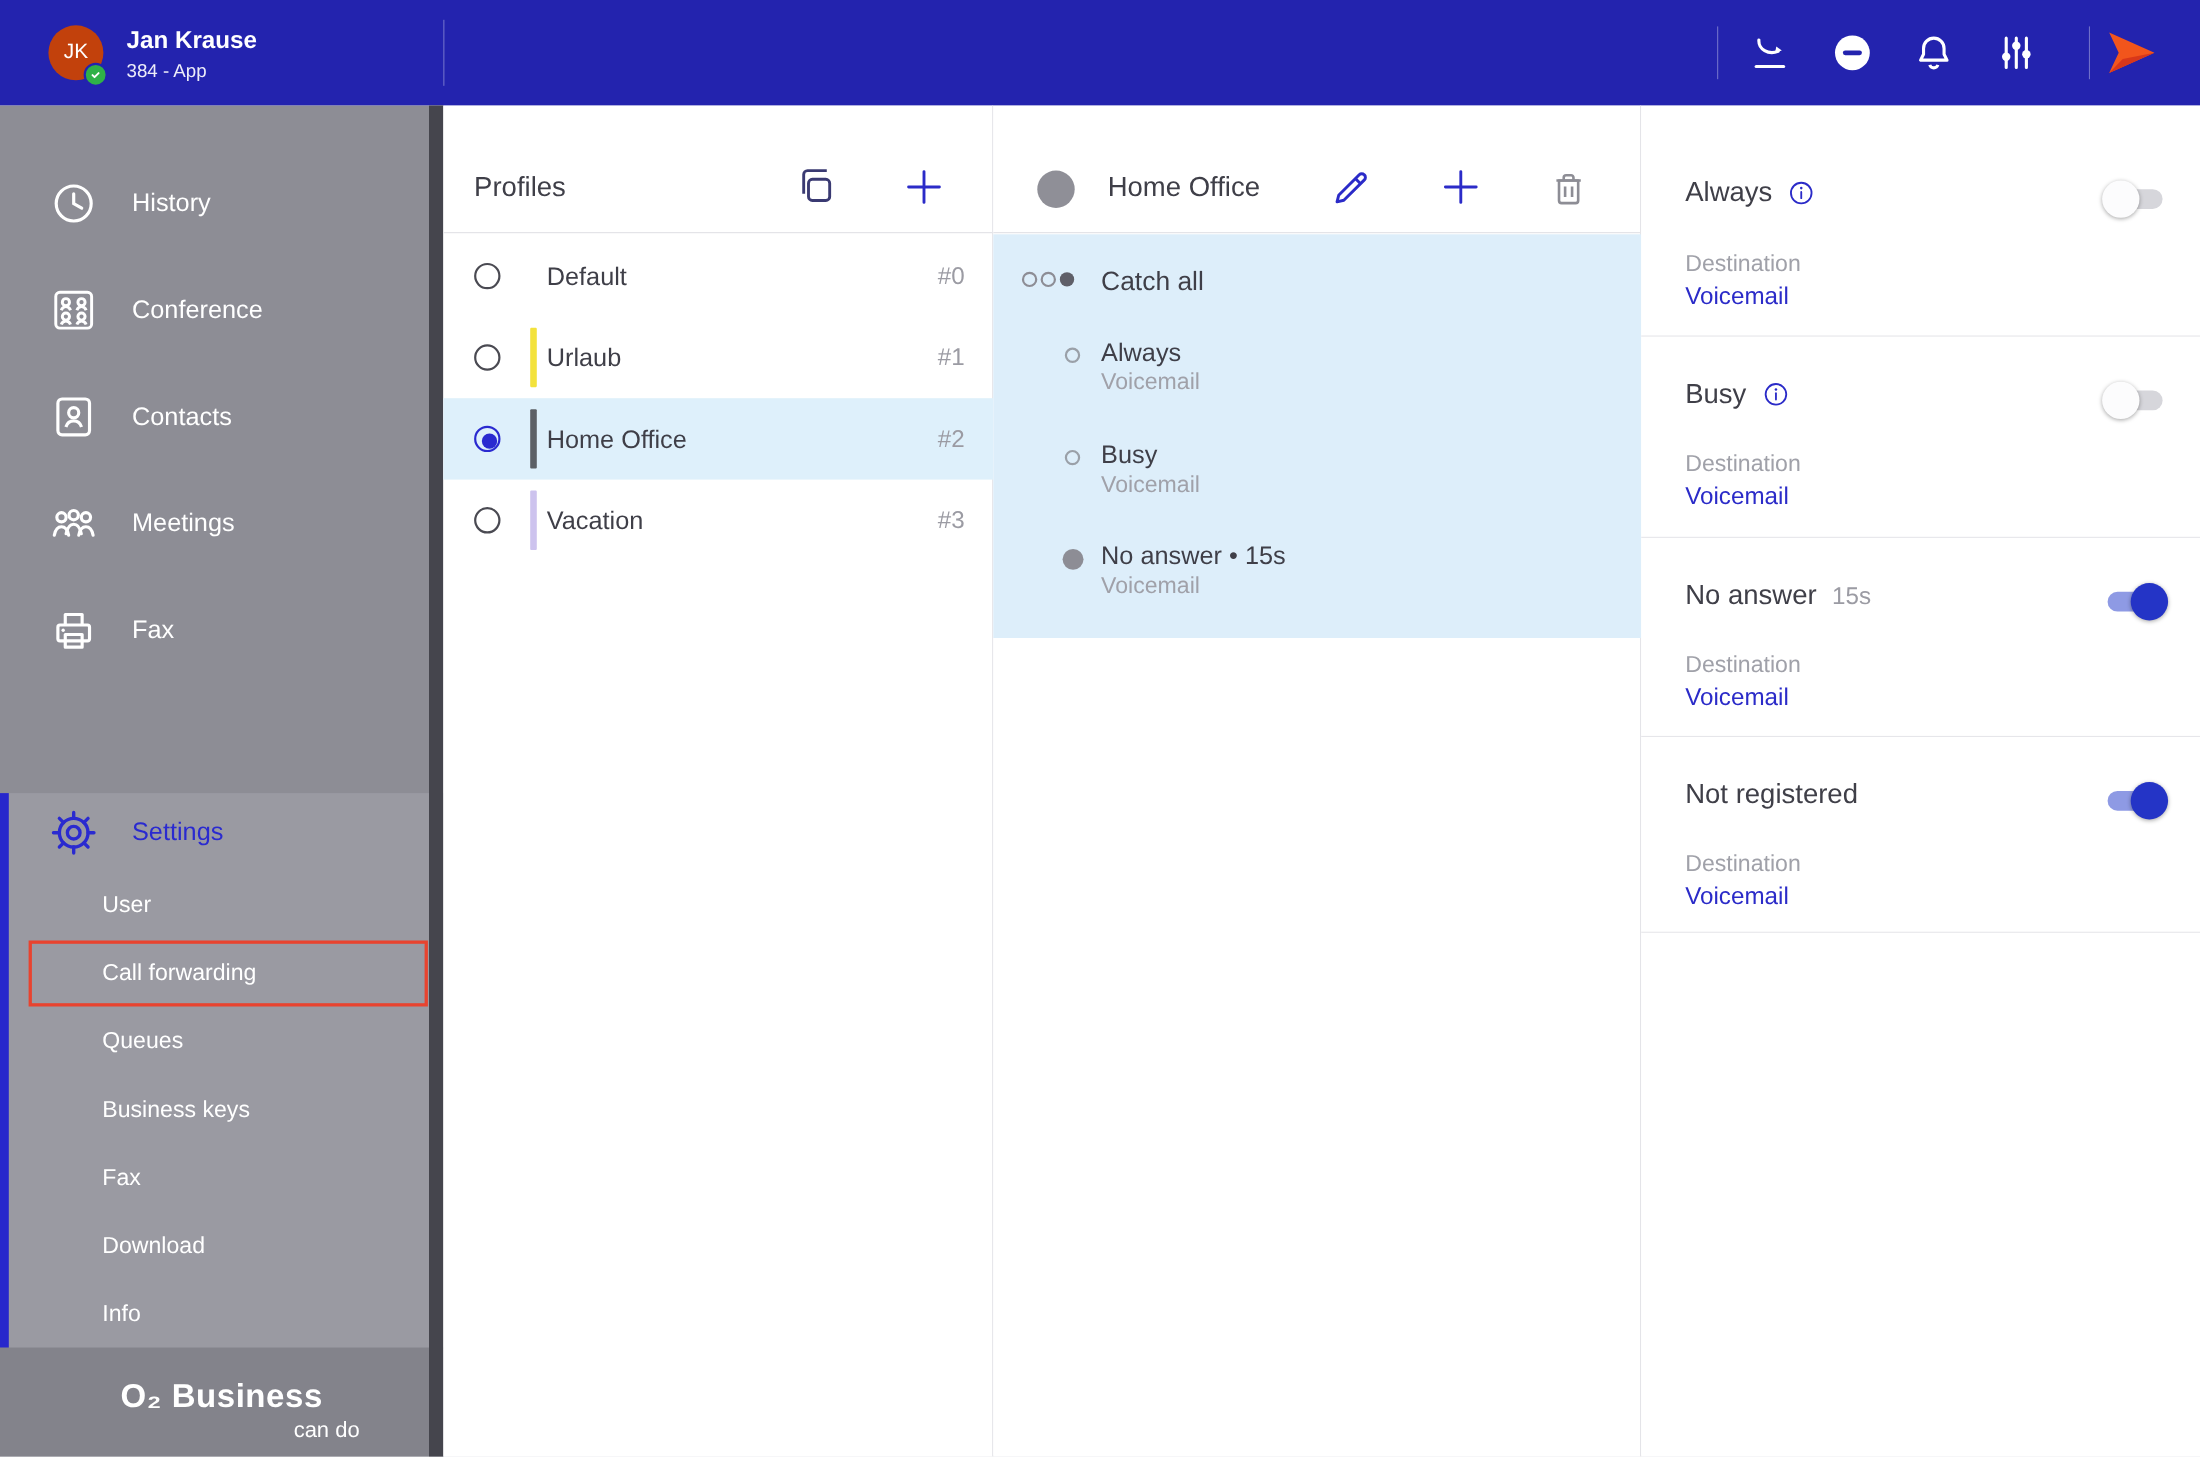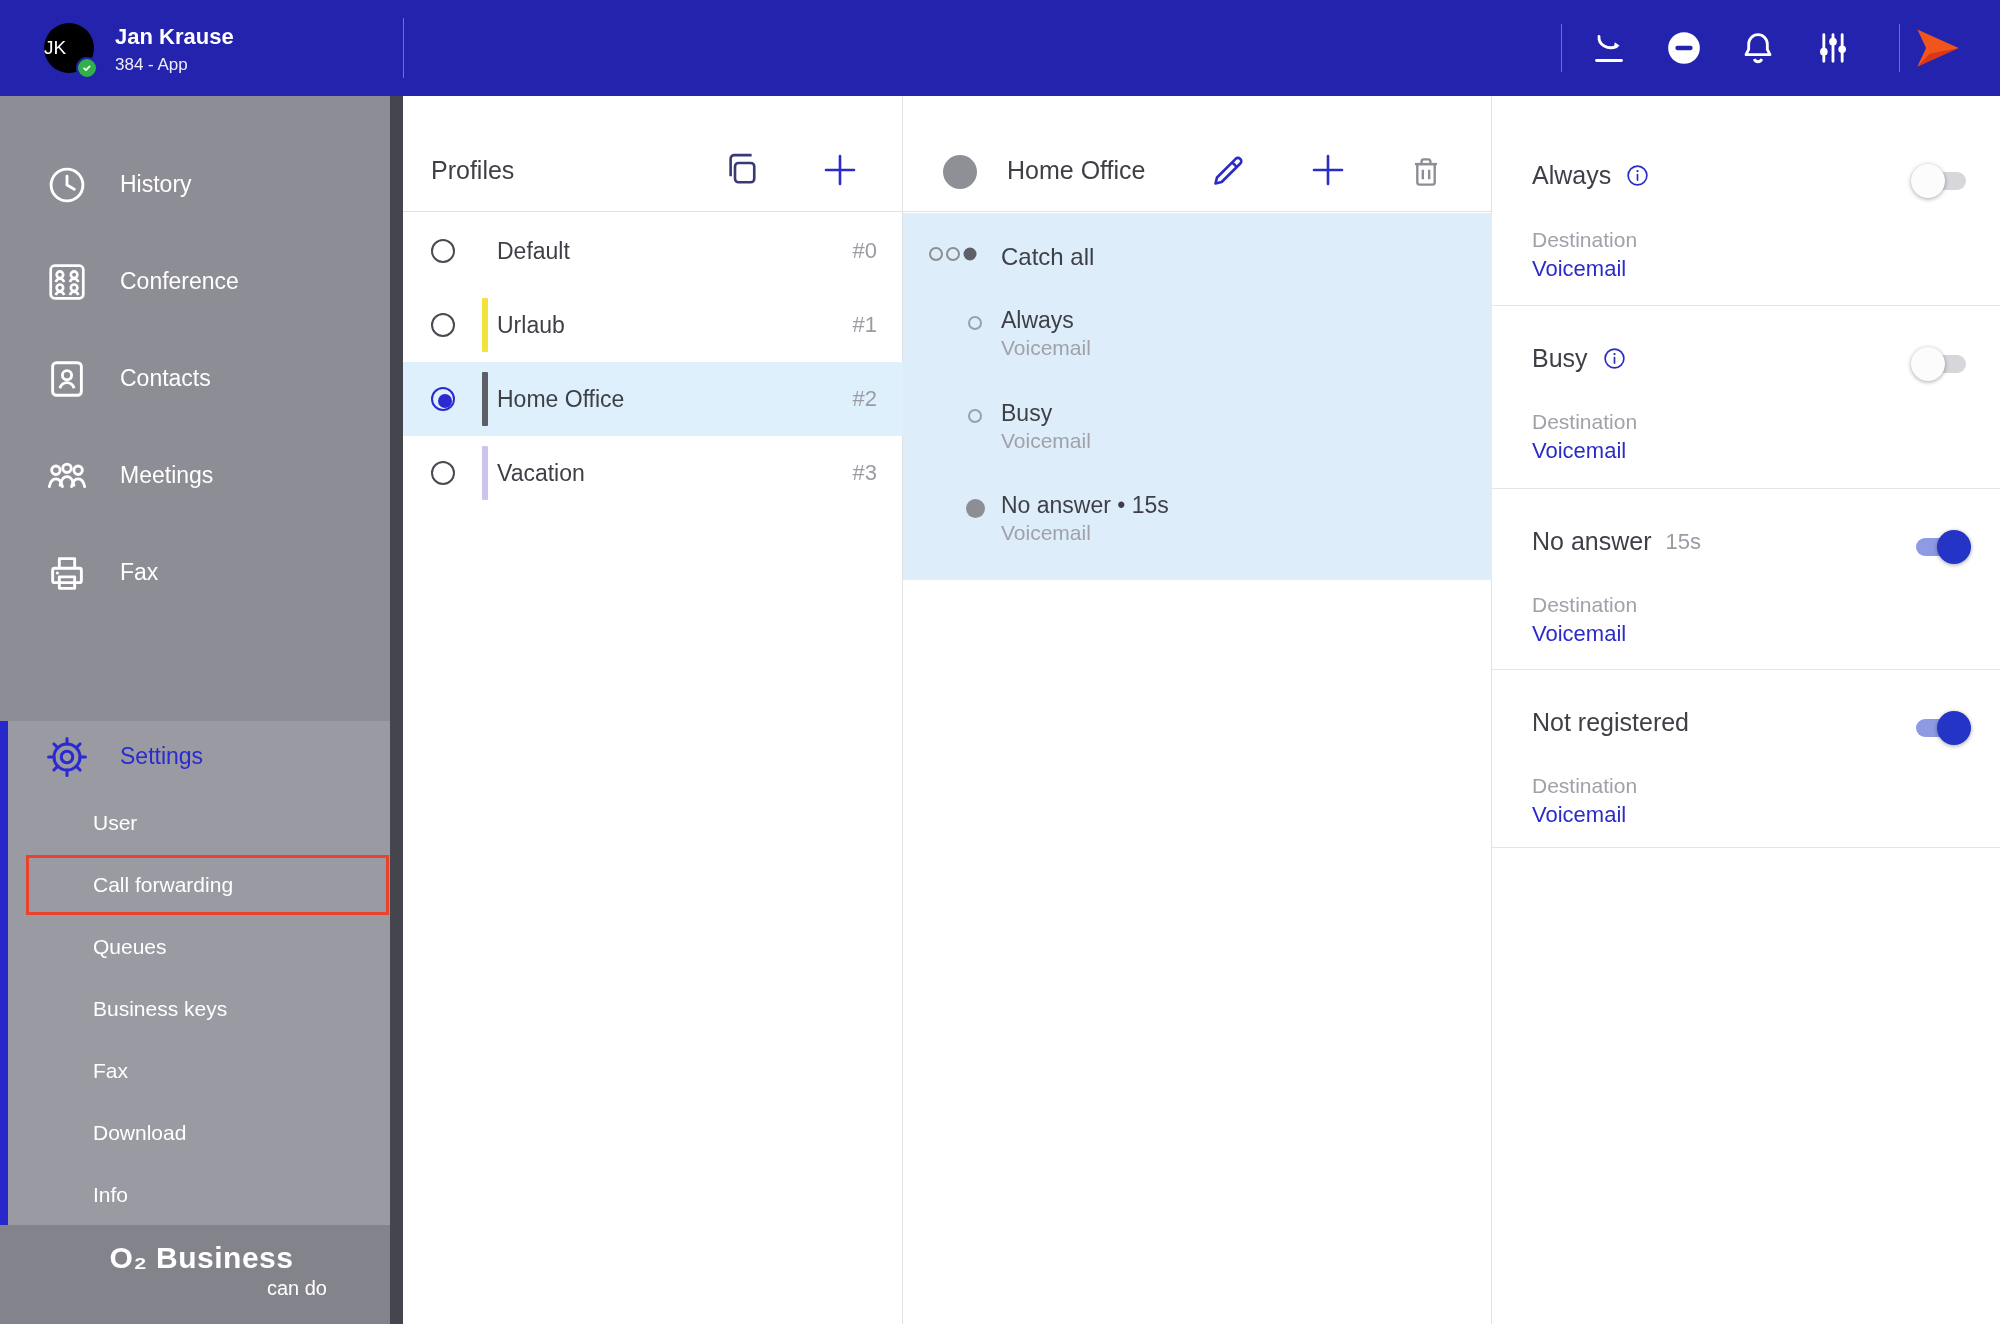--- a/index.html
+++ b/index.html
@@ -3,21 +3,21 @@
 <meta charset="utf-8">
 <style>
   * { margin:0; padding:0; box-sizing:border-box; }
   html,body { background:#ffffff; }
   body { font-family:"Liberation Sans", sans-serif; }
   .app { position:relative; width:2000px; height:1331px; background:#fff; overflow:hidden; }
 
   
   .topbar { position:absolute; left:0; top:0; width:2000px; height:96px; background:#2323ae; }
   .avatar { position:absolute; left:44px; top:23px; width:50px; height:50px; border-radius:50%;
-            background:#000000; color:#fff; font-size:19px; display:flex; align-items:center; }
+            background:#c2410c; color:#fff; font-size:19px; display:flex; align-items:center; justify-content:center; }
   .status-badge { position:absolute; left:76px; top:57px; width:22px; height:22px; border-radius:50%;
             background:#2fb148; border:2px solid #2323ae; display:flex; align-items:center; justify-content:center; }
   .user-name { position:absolute; left:115px; top:24px; color:#fff; font-size:22px; font-weight:bold; }
   .user-sub  { position:absolute; left:115px; top:55px; color:rgba(255,255,255,.92); font-size:17px; }
   .tb-div { position:absolute; top:18px; width:1px; height:60px; background:rgba(255,255,255,.35); }
   .tb-icon { position:absolute; top:28px; width:40px; height:40px; cursor:pointer; }
   .tb-icon svg { width:100%; height:100%; }
   .tb-brand { position:absolute; left:1912px; top:22px; width:52px; height:52px; }
 
   
@@ -34,21 +34,21 @@
   .settings-block { position:absolute; left:0; top:625px; width:403px; height:505px; background:#9a9aa2; }
   .settings-accent { position:absolute; left:0; top:0; width:8px; height:505px; background:#2727cc; }
   .settings-head { height:71px; display:flex; align-items:center; padding-left:44px; gap:30px; cursor:pointer; }
   .settings-label { color:#2a2ad0; font-size:23px; }
   .subitem { position:relative; height:62px; display:flex; align-items:center; padding-left:93px; cursor:pointer; }
   .subitem span { color:#fff; font-size:21px; }
   .subitem.highlighted .hl-box { display:block; }
   .hl-box { display:none; position:absolute; left:26px; right:14px; top:1px; bottom:1px; border:3px solid #e8432f; }
 
   .logo-band { position:absolute; left:0; top:1129px; width:403px; height:99px; background:#83838b; color:#fff; }
-  .logo-line1 { text-align:center; padding-top:16px; font-size:30px; font-weight:bold; letter-spacing:.5px; }
+  .logo-line1 { text-align:center; padding-top:28px; font-size:30px; font-weight:bold; letter-spacing:.5px; }
   .logo-line2 { text-align:right; padding-right:76px; font-size:20px; margin-top:2px; }
 
   .scroll-strip { position:absolute; left:390px; top:0; width:13px; height:1228px; background:#45454d; cursor:pointer; }
 
   
   .profiles-col { position:absolute; left:403px; top:0; width:500px; height:1228px; background:#fff; border-right:1px solid #e2e2e6; }
   .col-header { position:relative; height:116px; border-bottom:1px solid #e2e2e6; }
   .profiles-title { position:absolute; left:28px; bottom:26px; font-size:25px; color:#3f3f48; }
   .hdr-btn { position:absolute; bottom:20px; width:42px; height:42px; cursor:pointer; }
   .hdr-btn svg { width:100%; height:100%; }

